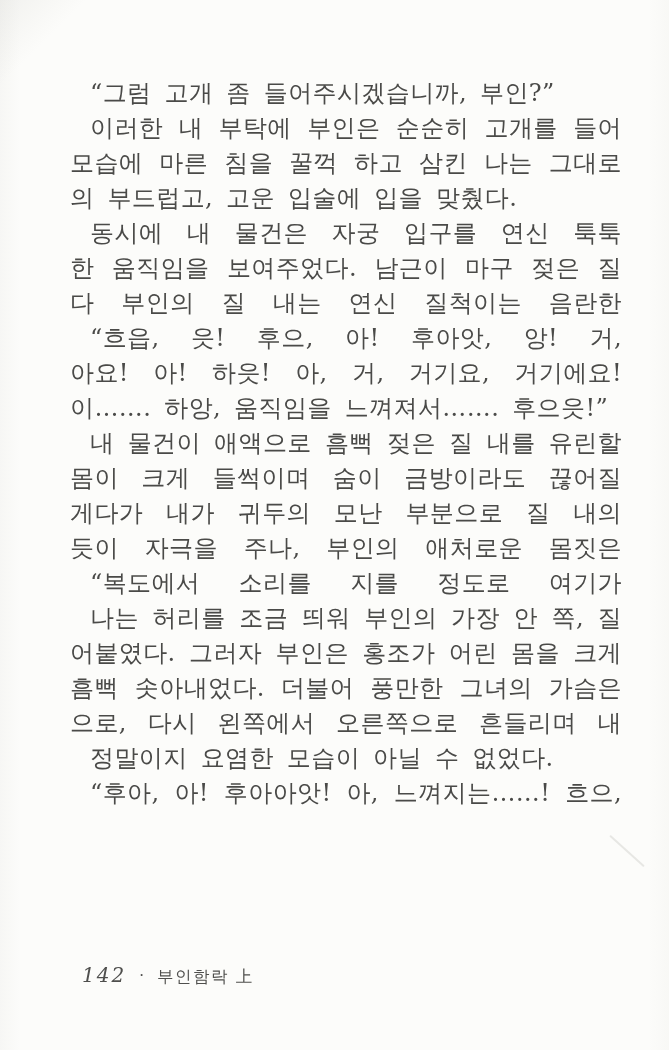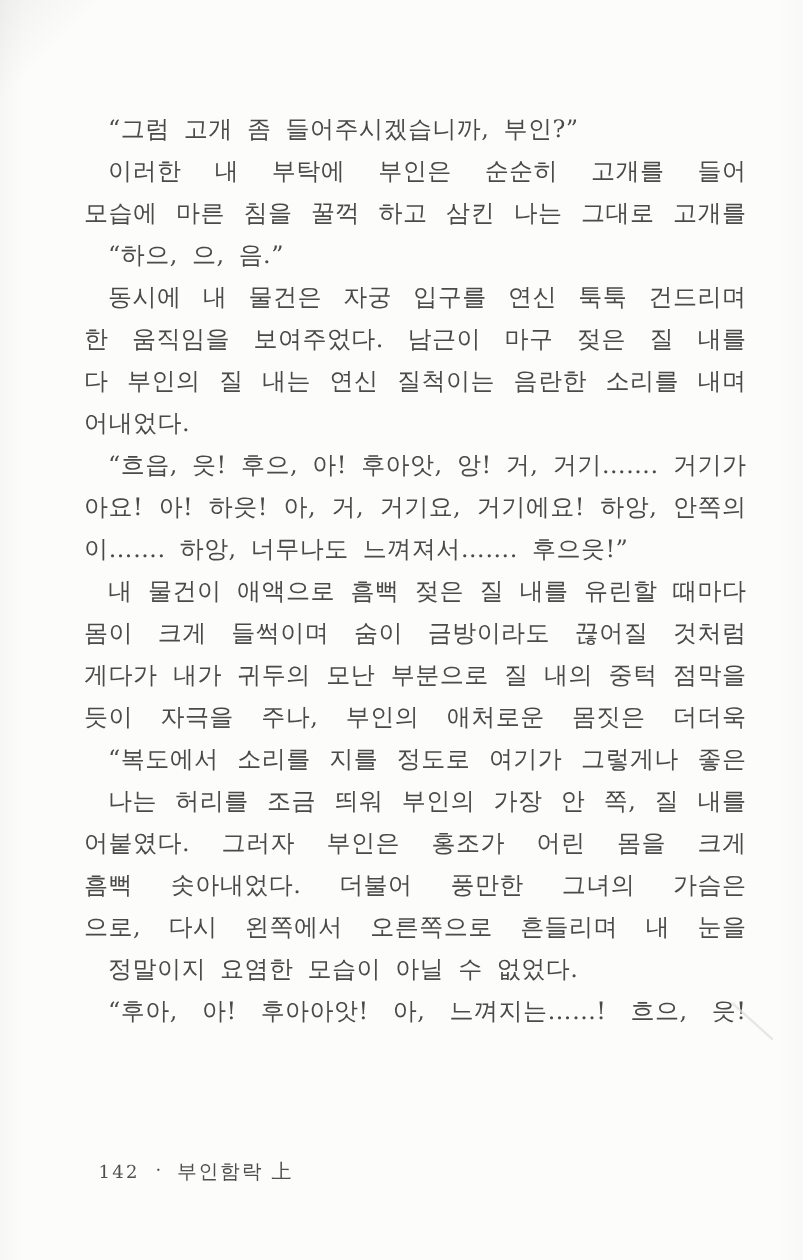--- a/index.html
+++ b/index.html
@@ -27,25 +27,24 @@
       linear-gradient(135deg, rgba(190,190,185,0.18) 0%, rgba(255,255,255,0) 5%),
       linear-gradient(90deg, rgba(200,200,195,0.10) 0%, rgba(255,255,255,0) 3%),
       linear-gradient(270deg, rgba(200,200,195,0.08) 0%, rgba(255,255,255,0) 3%);
     pointer-events: none;
   }
   .body-text {
     position: absolute;
     left: 70px;
     top: 76px;
     width: 552px;
-    font-size: 20px;
+    font-size: 24px;
     line-height: 35px;
     color: #4a4a48;
     letter-spacing: 0.4px;
-    margin-top: 14px;
   }
   .para { margin: 0; }
   .line {
     height: 35px;
     overflow: hidden;
     white-space: normal;
     word-break: keep-all;
     word-spacing: 5px;
     text-align: left;
   }
@@ -57,22 +56,23 @@
   .footer {
     position: absolute;
     left: 82px;
     top: 962px;
     height: 26px;
     line-height: 26px;
     color: #4f4f4d;
     white-space: nowrap;
   }
   .footer .pagenum {
-    font-size: 15px;
+    font-size: 20px;
     letter-spacing: 2px;
+    font-style: italic;
   }
   .footer .sep {
     font-size: 15px;
     margin: 0 13px;
     vertical-align: 2px;
   }
   .footer .booktitle {
     font-size: 16.5px;
     letter-spacing: 1.5px;
   }
@@ -95,34 +95,31 @@
 <div class="page">
   <div class="scan-shade"></div>
 
   <div class="body-text">
       <div class="para">
         <div class="line first">“그럼 고개 좀 들어주시겠습니까, 부인?”</div>
       </div>
       <div class="para">
         <div class="line first fill">이러한 내 부탁에 부인은 순순히 고개를 들어 올려주었고, 그</div>
         <div class="line fill">모습에 마른 침을 꿀꺽 하고 삼킨 나는 그대로 고개를 숙여 부인</div>
-      </div>
-      <div class="para">
-        <div class="line first">“하으, 으, 음.”</div>
+        <div class="line">의 부드럽고, 고운 입술에 입을 맞췄다.</div>
       </div>
       <div class="para">
         <div class="line first fill">동시에 내 물건은 자궁 입구를 연신 툭툭 건드리며 다소 격렬</div>
         <div class="line fill">한 움직임을 보여주었다. 남근이 마구 젖은 질 내를 출입할 때마</div>
         <div class="line fill">다 부인의 질 내는 연신 질척이는 음란한 소리를 내며 애액을 뿜</div>
-        <div class="line">어내었다.</div>
       </div>
       <div class="para">
         <div class="line first fill">“흐읍, 읏! 후으, 아! 후아앗, 앙! 거, 거기……. 거기가 기분 좋</div>
         <div class="line fill">아요! 아! 하읏! 아, 거, 거기요, 거기에요! 하앙, 안쪽의 그 부분</div>
-        <div class="line">이……. 하앙, 너무나도 느껴져서……. 후으읏!”</div>
+        <div class="line">이……. 하앙, 움직임을 느껴져서……. 후으읏!”</div>
       </div>
       <div class="para">
         <div class="line first fill">내 물건이 애액으로 흠뻑 젖은 질 내를 유린할 때마다 부인의</div>
         <div class="line fill">몸이 크게 들썩이며 숨이 금방이라도 끊어질 것처럼 흘러나왔다.</div>
         <div class="line fill">게다가 내가 귀두의 모난 부분으로 질 내의 중턱 점막을 계속 긁</div>
         <div class="line fill">듯이 자극을 주나, 부인의 애처로운 몸짓은 더더욱 커져만 갔다.</div>
       </div>
       <div class="para">
         <div class="line first fill">“복도에서 소리를 지를 정도로 여기가 그렇게나 좋은 겁니까?”</div>
       </div>

